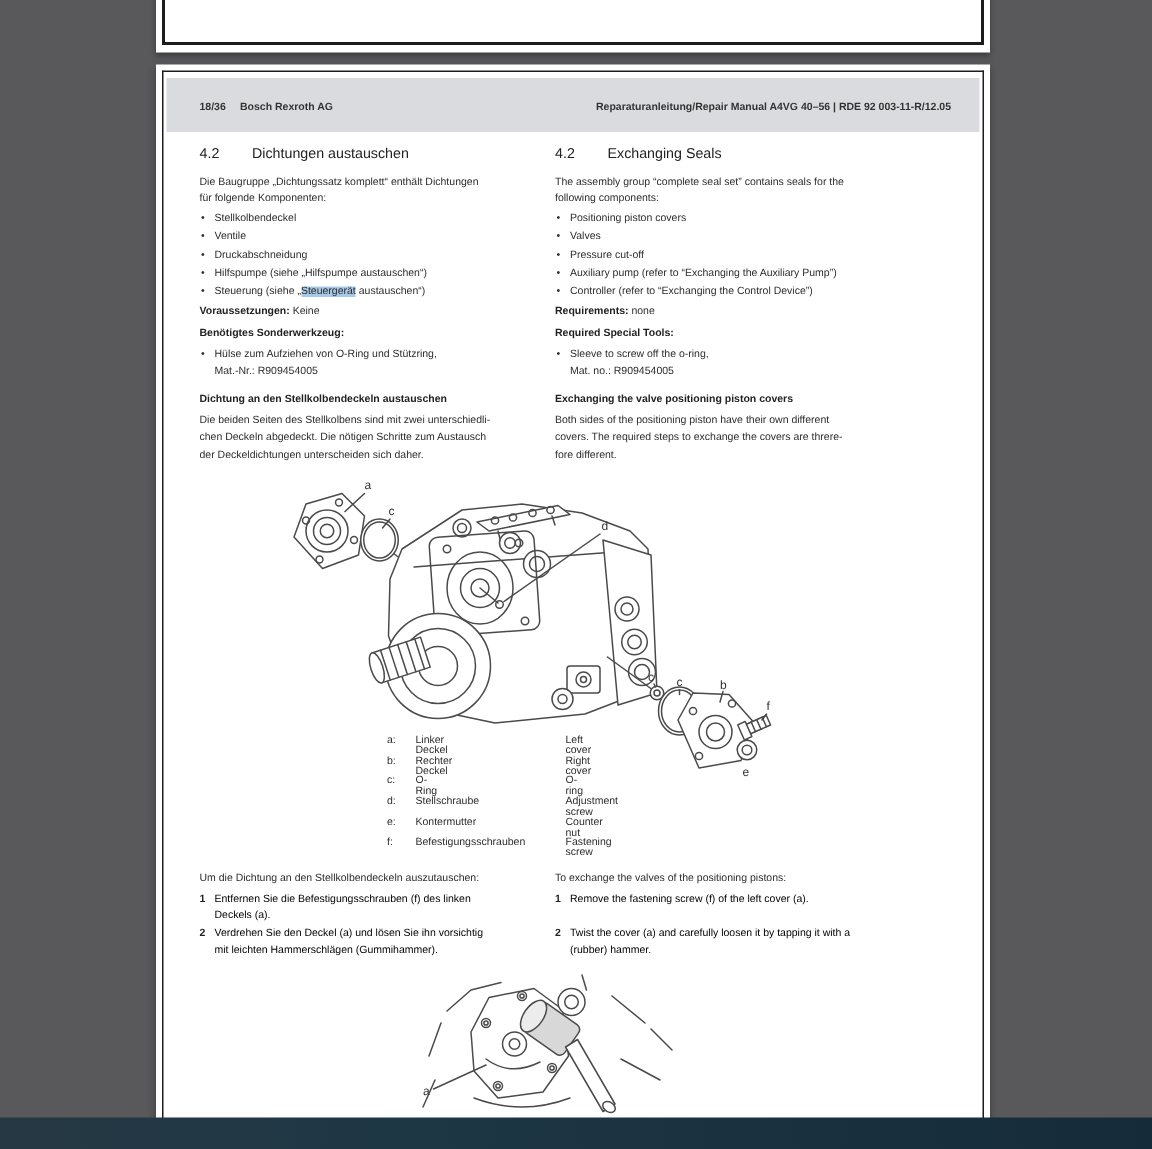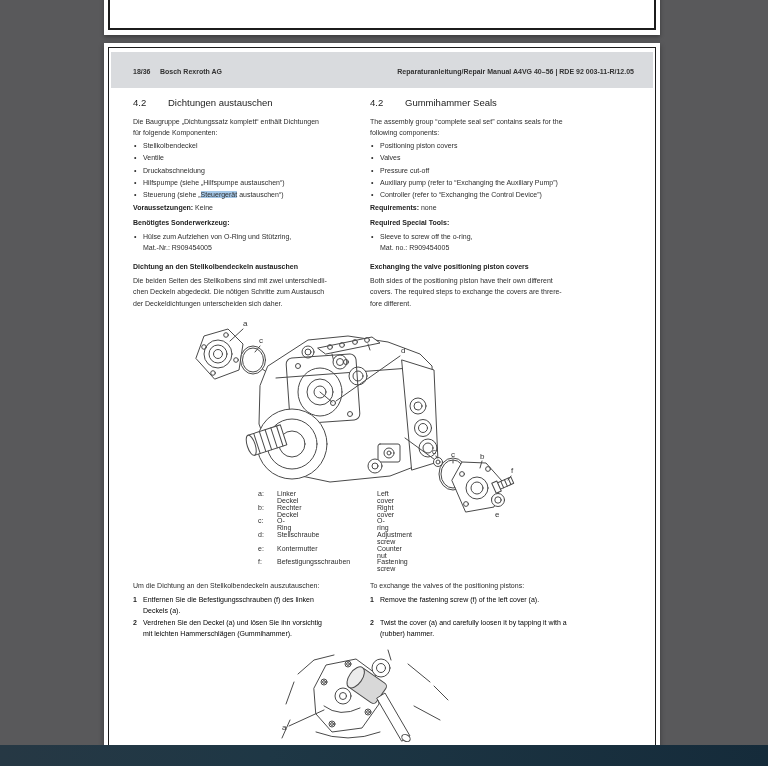--- a/index.html
+++ b/index.html
@@ -75,21 +75,21 @@
         <span class="hdr-num">18/36</span>
         <span class="hdr-co">Bosch Rexroth AG</span>
         <span class="hdr-title">Reparaturanleitung/Repair Manual A4VG 40–56 | RDE 92 003-11-R/12.05</span>
       </div>
     </div>
 
     <div class="t colL sec-head" style="top:54px;">
       <span class="sec-num">4.2</span><span>Dichtungen austauschen</span>
     </div>
     <div class="t colR sec-head" style="top:54px;">
-      <span class="sec-num">4.2</span><span>Gummihammer Seals</span>
+      <span class="sec-num">4.2</span><span>Exchanging Seals</span>
     </div>
 
     <div class="t colL pre" style="top:74px;line-height:10.8px;">Die Baugruppe „Dichtungssatz komplett“ enthält Dichtungen
 für folgende Komponenten:</div>
     <div class="t colR pre" style="top:74px;line-height:10.8px;">The assembly group “complete seal set” contains seals for the
 following components:</div>
 
     <div class="blist colL" style="top:97px;">
       <div class="brow">Stellkolbendeckel</div>
       <div class="brow">Ventile</div>

